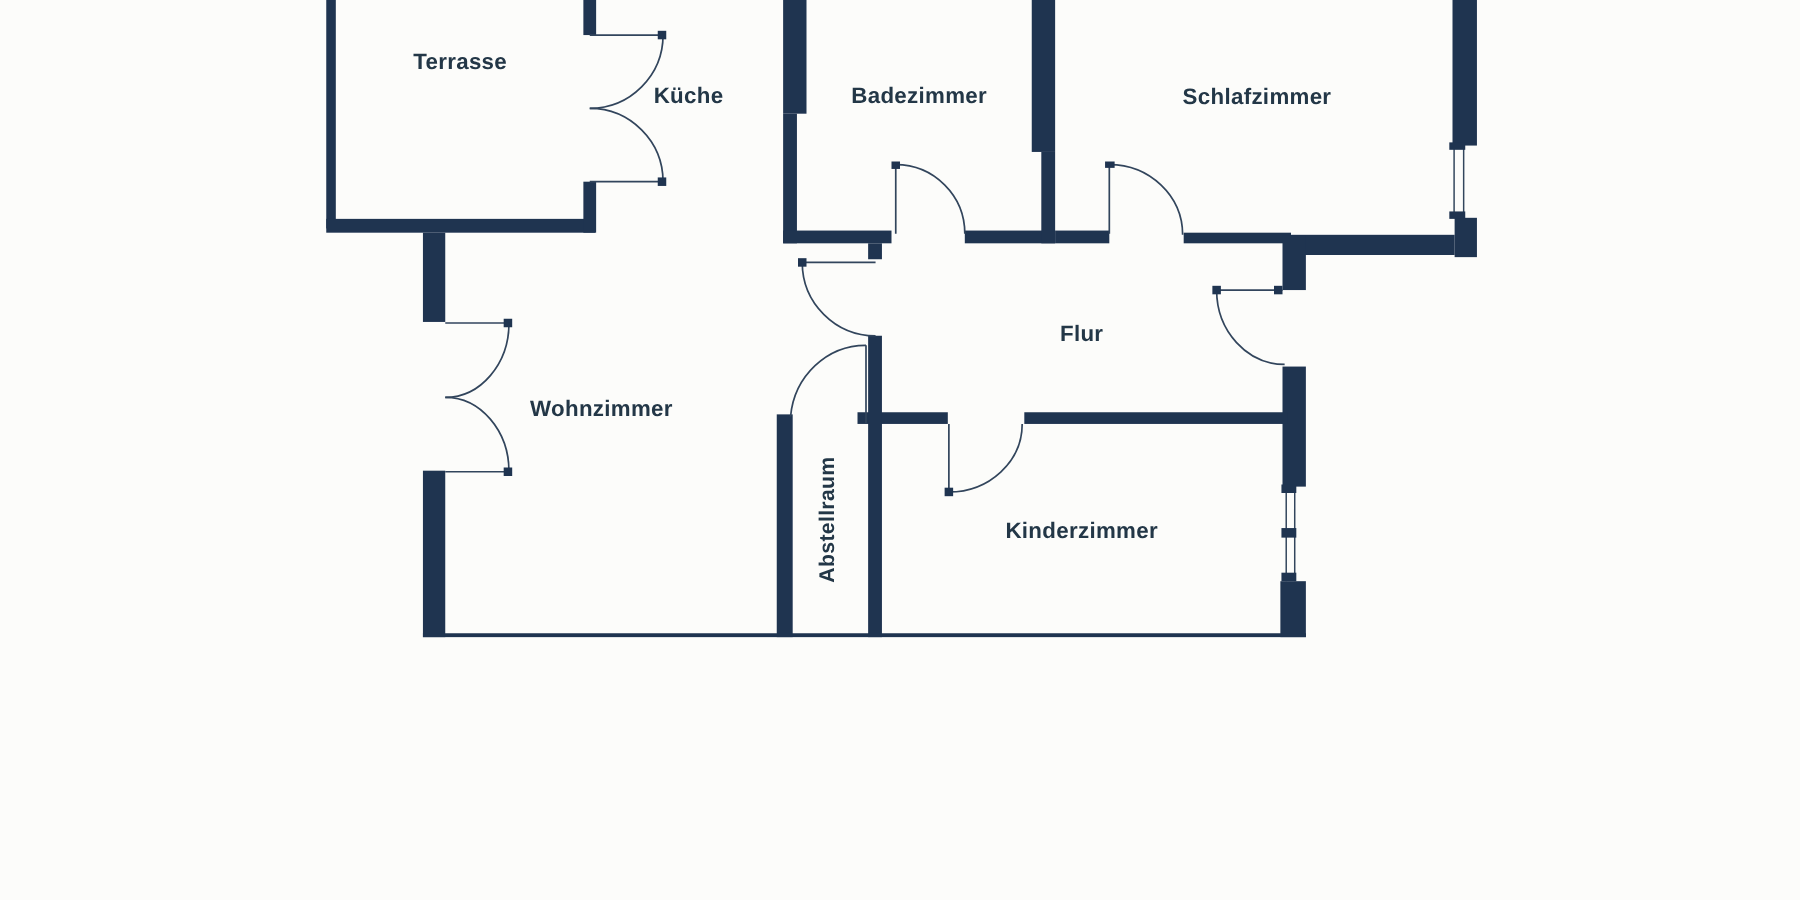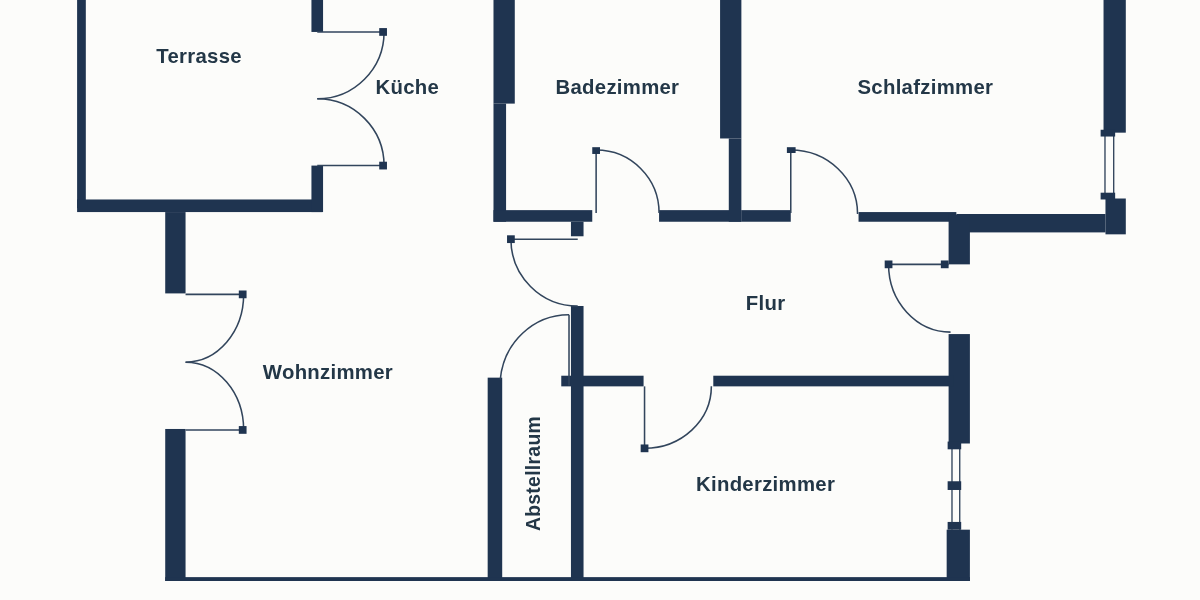--- a/index.html
+++ b/index.html
@@ -1,16 +1,16 @@
 <!DOCTYPE html>
 <html><head>
 <meta charset="utf-8">
 <style>
   html,body{margin:0;padding:0;background:#fcfcfa;}
-  .stage{position:relative;width:1200px;height:581px;background:#fcfcfa;overflow:hidden;}
+  .stage{position:relative;width:1200px;height:425px;background:#fcfcfa;overflow:hidden;}
   .stage svg{display:block;width:100%;height:100%;}
   text{font-family:"Liberation Sans", sans-serif;}
 </style>
 </head>
 <body>
 
 <div class="stage">
   <svg id="plan" xmlns="http://www.w3.org/2000/svg" viewBox="0 0 1200 600" preserveAspectRatio="xMidYMid meet">
       <rect x="60" y="0" width="9" height="215" fill="#1f3450"></rect>
       <rect x="60" y="206" width="253" height="13" fill="#1f3450"></rect>

